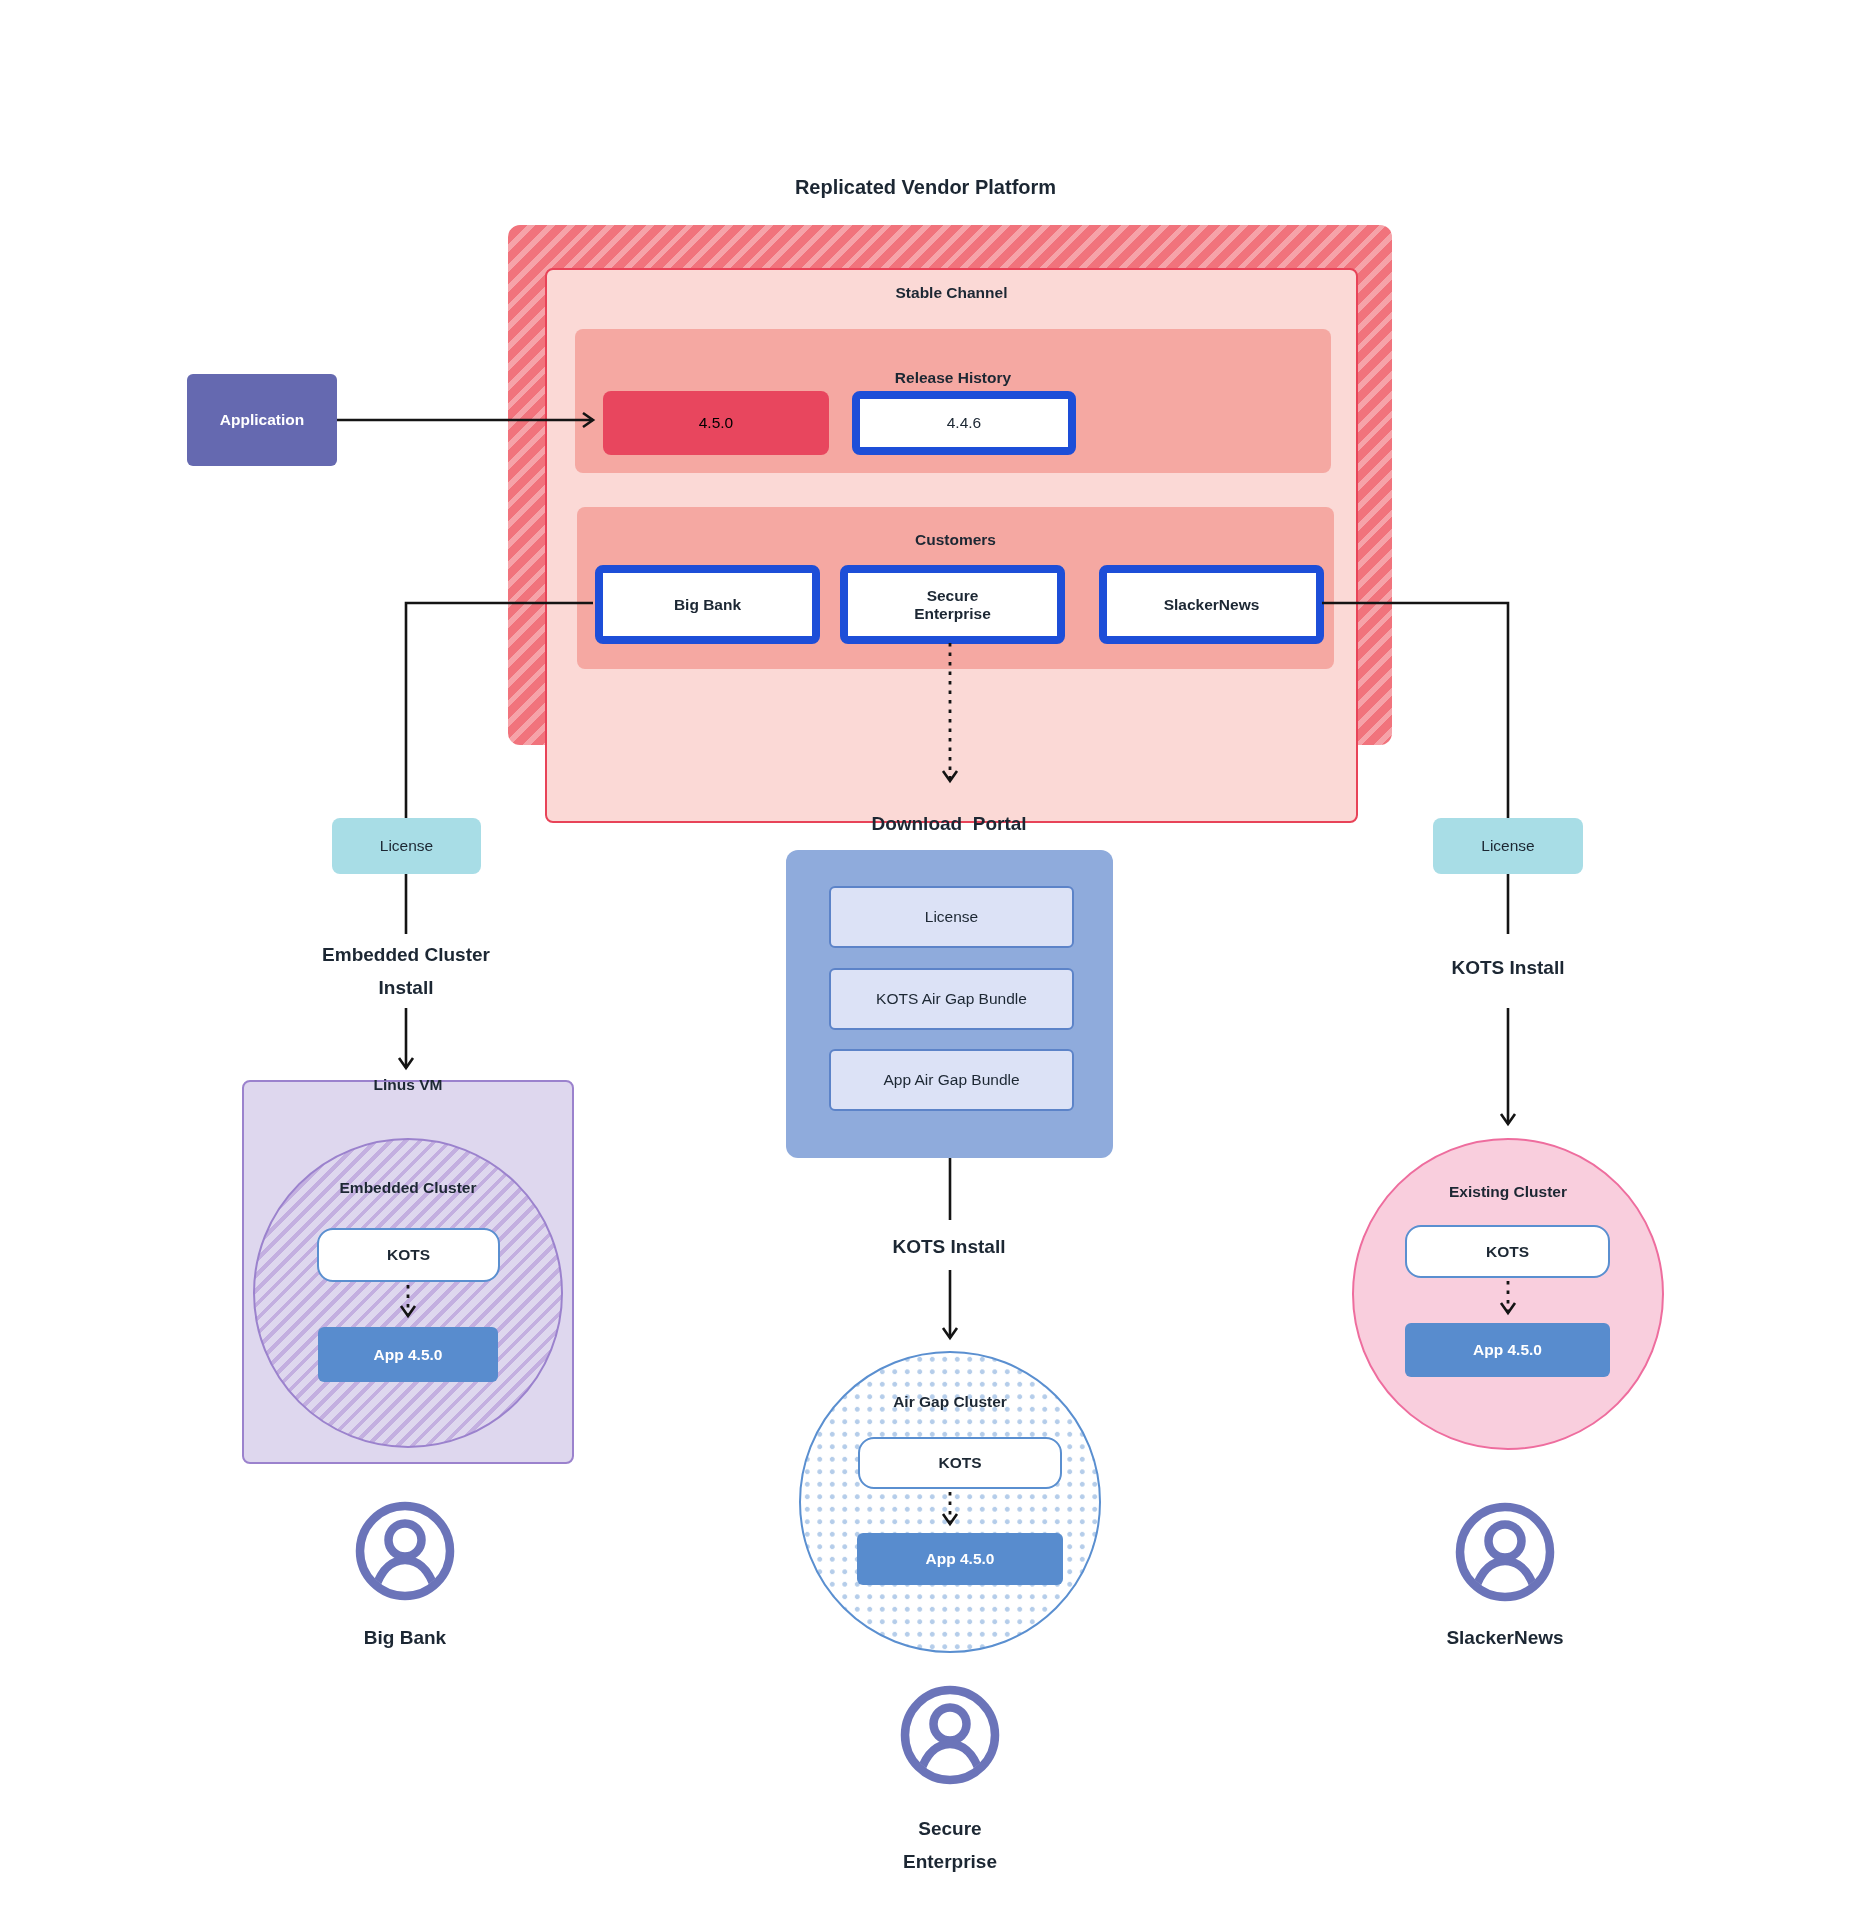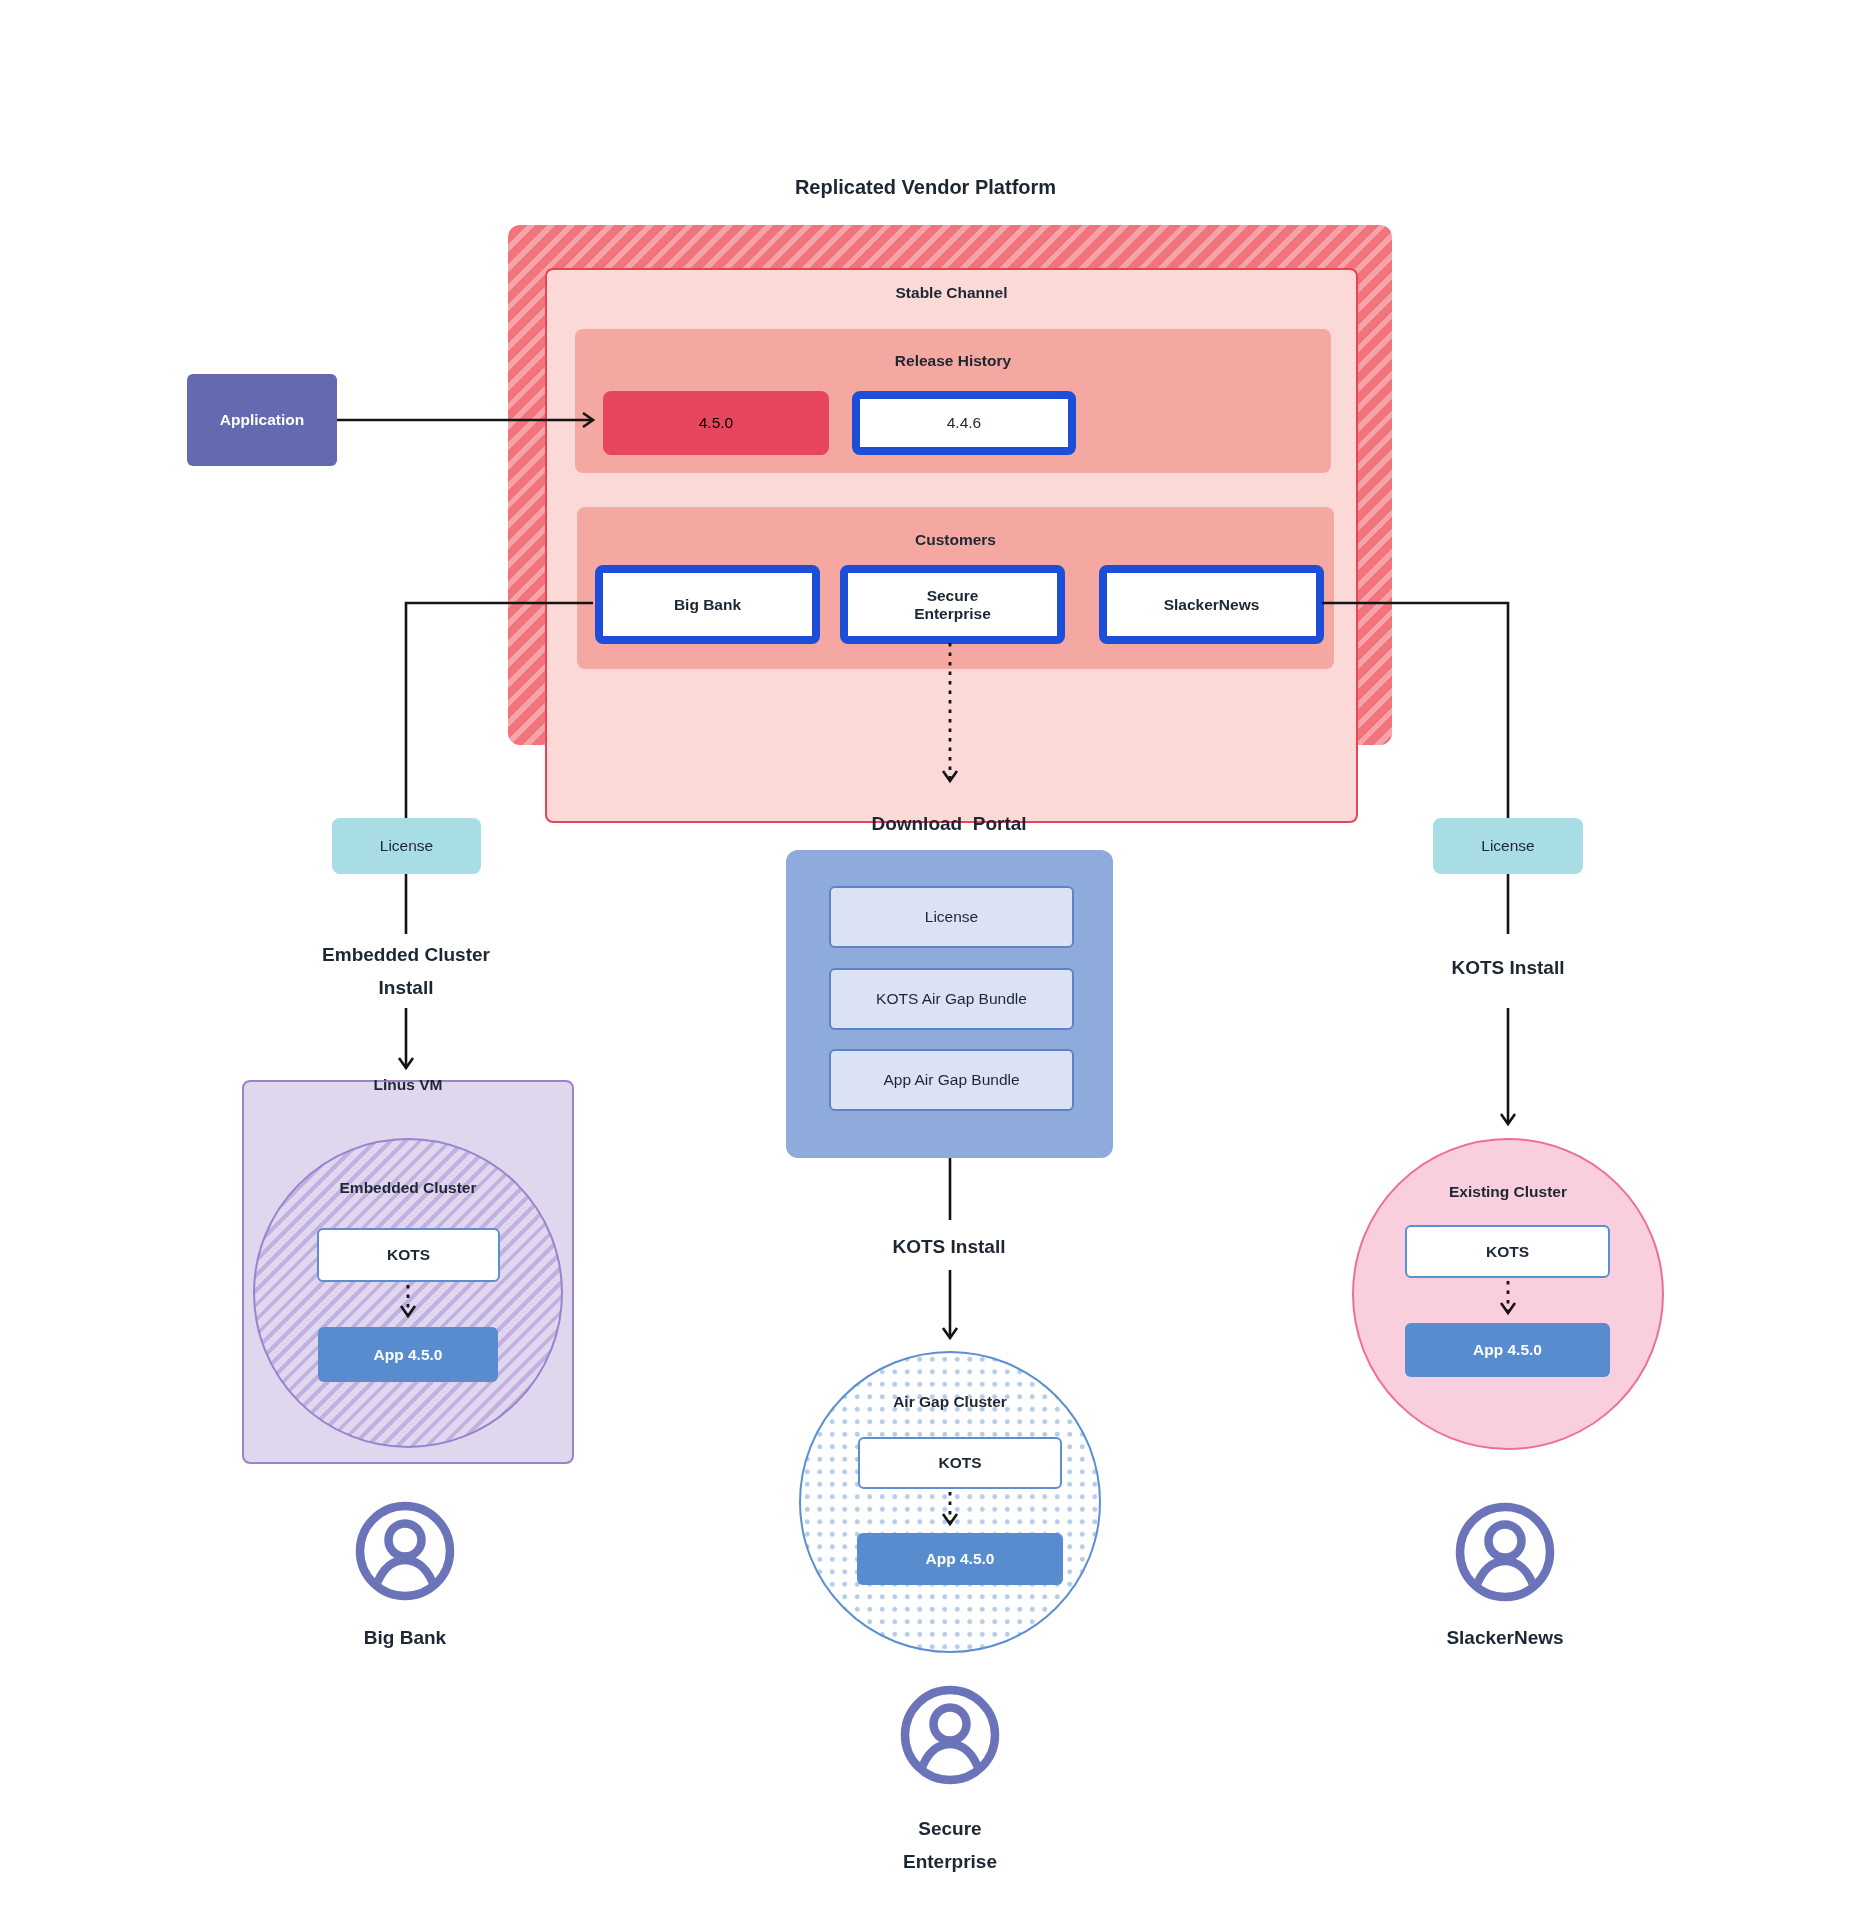--- a/index.html
+++ b/index.html
@@ -51,39 +51,39 @@
   .circle-airgap{
     left:799px;top:1351px;width:302px;height:302px;
     background-color:#ffffff;border:2.5px solid #5a8fd0;
     background-image:radial-gradient(#b5cdea 2.1px,rgba(0,0,0,0) 2.7px);
     background-size:12.5px 12.5px;
   }
   .circle-existing{
     left:1352px;top:1138px;width:312px;height:312px;
     background:#f9cedd;border:2.5px solid #ee6d9e;
   }
-  .kots-box{background:#ffffff;border:2px solid #5a8fd0;border-radius:6px;}
+  .kots-box{background:#ffffff;border:2px solid #5a8fd0;border-radius:16px;}
   .app-box{background:#588cce;border-radius:6px;color:#ffffff;}
 
   .connectors{position:absolute;left:0;top:0;z-index:50;pointer-events:none;}
   .icon-svg{position:absolute;z-index:5;}
 </style>
 </head>
 <body>
 
 <div id="canvas">
 
   <div class="abs ctr" style="left:0;top:172px;width:1851px;height:30px;font-size:20px;font-weight:600;">Replicated Vendor Platform</div>
 
   <div class="abs outer-platform">
     <div class="abs stable-box">
       <div class="abs ctr lbl-sec" style="left:0;top:12px;width:100%;height:22px;">Stable Channel</div>
 
       <div class="abs sec-box" style="left:28px;top:59px;width:756px;height:144px;">
-        <div class="abs ctr lbl-sec" style="left:0;top:21px;width:100%;height:22px;">Release History</div>
+        <div class="abs ctr lbl-sec" style="left:0;top:38px;width:100%;height:22px;">Release History</div>
         <div class="abs ctr release-current txt-400" style="left:28px;top:62px;width:226px;height:64px;">4.5.0</div>
         <div class="abs ctr white-red-box txt-400" style="left:277px;top:62px;width:224px;height:64px;">4.4.6</div>
       </div>
 
       <div class="abs sec-box" style="left:30px;top:237px;width:757px;height:162px;">
         <div class="abs ctr lbl-sec" style="left:0;top:22px;width:100%;height:22px;">Customers</div>
         <div class="abs ctr white-red-box txt-600" style="left:18px;top:58px;width:225px;height:79px;">Big Bank</div>
         <div class="abs ctr white-red-box txt-600" style="left:263px;top:58px;width:225px;height:79px;">Secure
 Enterprise</div>
         <div class="abs ctr white-red-box txt-600" style="left:522px;top:58px;width:225px;height:79px;">SlackerNews</div>

